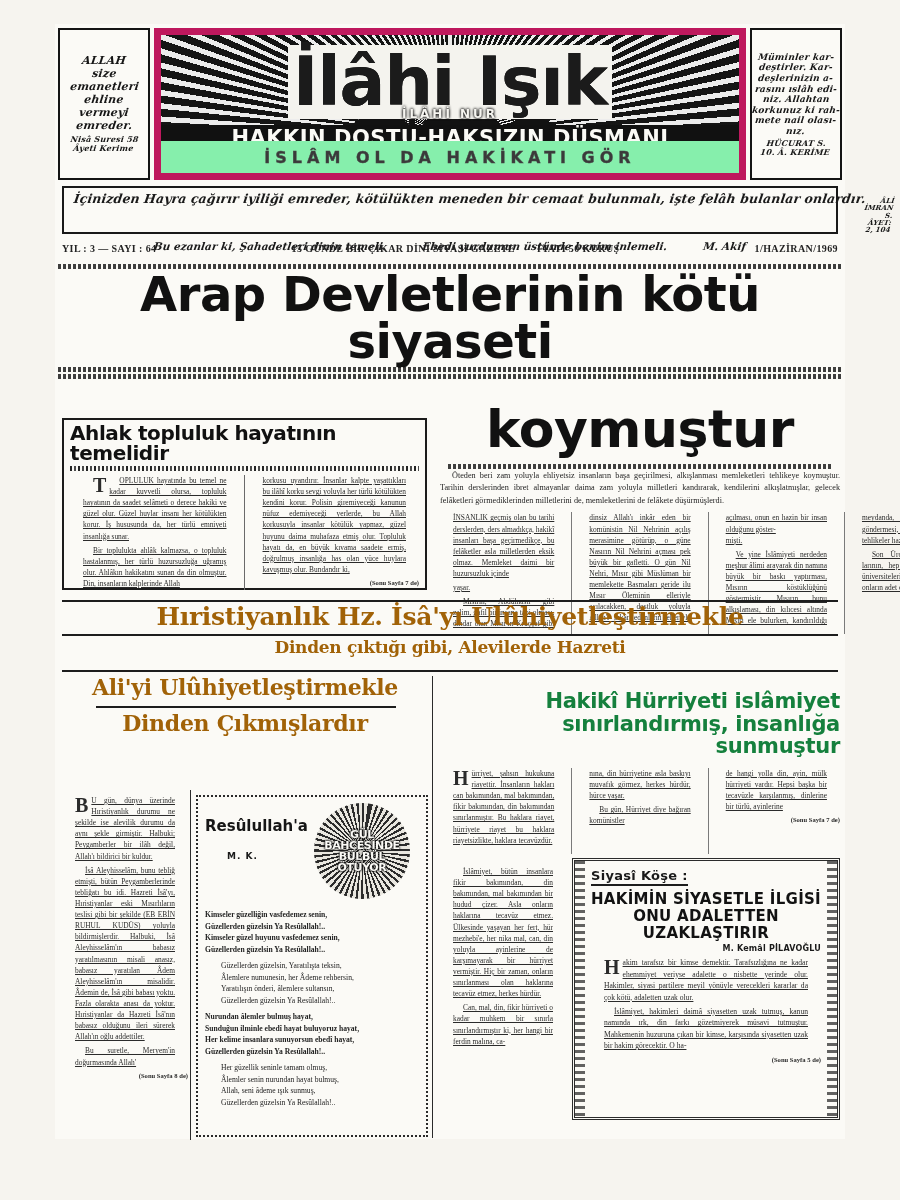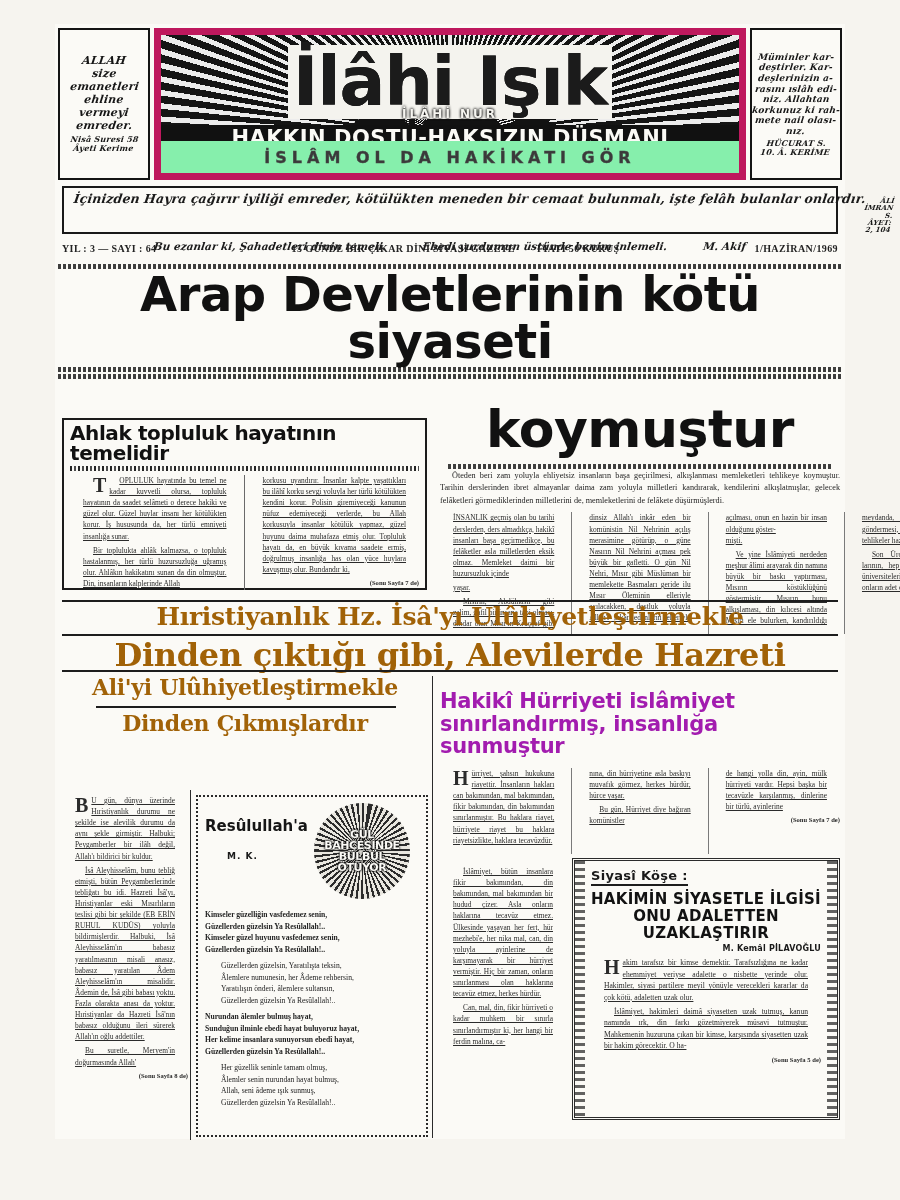--- a/index.html
+++ b/index.html
@@ -231,22 +231,22 @@
   .poem-body{
     font-family:"Liberation Serif", serif;font-size:7.6px;line-height:1.52;color:#222;
     font-weight:700;
   }
   .poem-body .stanza{margin-bottom:5px;}
   .poem-body .stanza.ind{padding-left:16px;font-weight:400;}
   .poem-body .ln{display:block;white-space:nowrap;}
 
   
   .hur-head{
-    position:absolute;left:440px;top:690px;width:400px;text-align:left;
-    font-family:"DejaVu Sans", sans-serif;font-weight:700;color:#a21caf;
+    position:absolute;left:440px;top:690px;width:400px;text-align:right;
+    font-family:"DejaVu Sans", sans-serif;font-weight:700;color:#15803d;
     font-size:21px;line-height:1.08;letter-spacing:-.3px;
   }
   .hur-body{position:absolute;left:440px;top:768px;width:400px;}
 
   
   .siyasi{
     position:absolute;left:572px;top:858px;width:268px;height:262px;
     box-sizing:border-box;background:#fbfaf6;
     padding:5px 8px 6px;
     border:3px double #2b2b2b;
@@ -387,21 +387,21 @@
         <p>Ve yine İslâmiyeti nerdeden meşhur âlimi arayarak din namına büyük bir baskı yaptırması, Mısırın köstüklüğünü göstermiştir. Mısırın bunu alkışlaması, din kılıcesi altında Mısırı ele bulurken, kandırıldığı meydanda, oralara talebe göndermesi, istikbal için ne tehlikeler hazırladığını gösterir.</p>
         <p>Son Ürdün ve Irak kıral larının, hep İngilterede, Fransa üniversitelerinde tahsil etmesi, onların adet olduğunu</p>
         <span class="cont">(Sonu Sayfa 7 de)</span>
       </div>
     </div>
   </div>
 
   <div class="hrule" style="left:62px;top:600px;width:776px;height:2px;"></div>
   <div class="midhead" style="left:62px;top:604px;width:776px;font-size:25px;">Hıristiyanlık Hz. İsâ'yı Ulûhiyetleştirmekle</div>
   <div class="hrule" style="left:62px;top:634px;width:776px;height:2px;"></div>
-  <div class="midhead" style="left:62px;top:639px;width:776px;font-size:32px;">Dinden çıktığı gibi, Alevilerde Hazreti</div>
+  <div class="midhead" style="left:62px;top:639px;width:776px;font-size:17px;">Dinden çıktığı gibi, Alevilerde Hazreti</div>
   <div class="hrule" style="left:62px;top:670px;width:776px;height:2px;"></div>
 
   <div class="midhead" style="left:62px;top:676px;width:366px;font-size:22px;">Ali'yi Ulûhiyetleştirmekle</div>
   <div class="hrule" style="left:96px;top:706px;width:300px;height:2px;"></div>
   <div class="midhead" style="left:62px;top:688px;width:366px;font-size:22px;margin-top:24px;">Dinden Çıkmışlardır</div>
 
   <div class="vrule" style="left:432px;top:676px;height:462px;"></div>
 
   <div class="hur-head">
     <div>Hakikî Hürriyeti islâmiyet</div>

